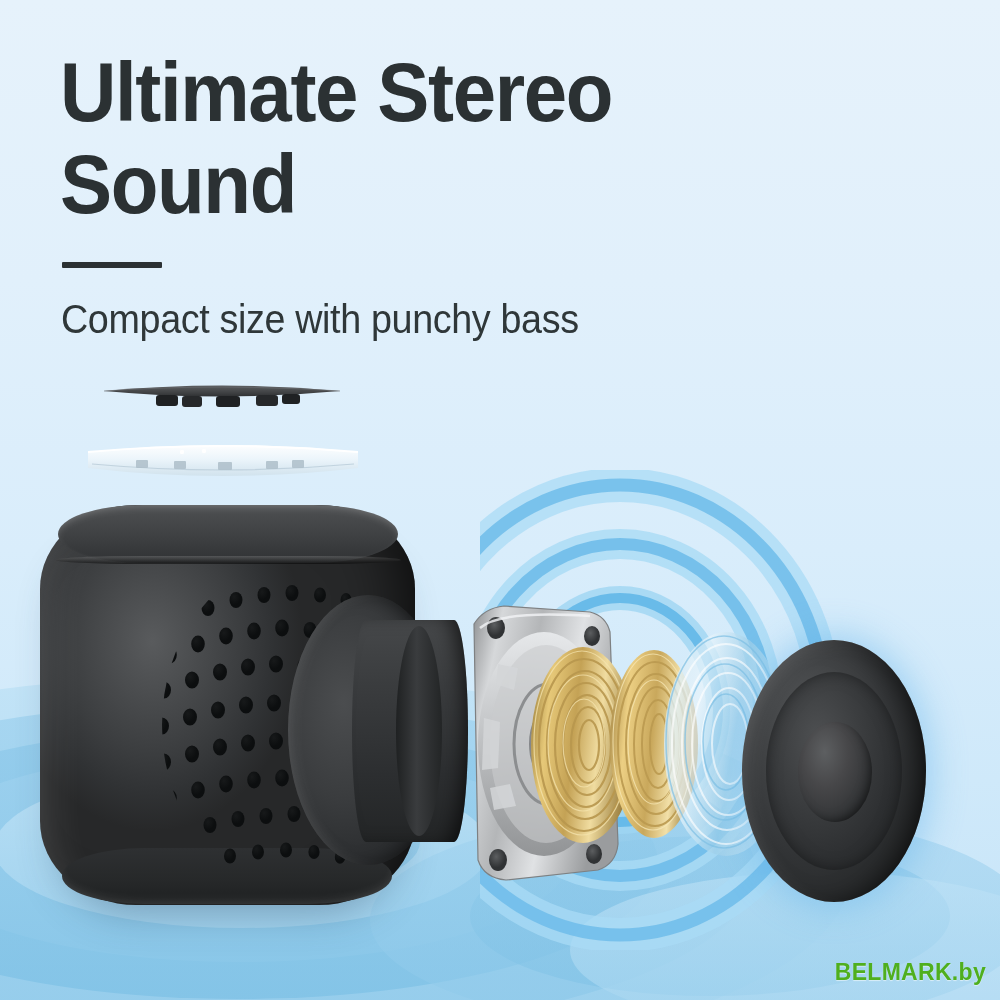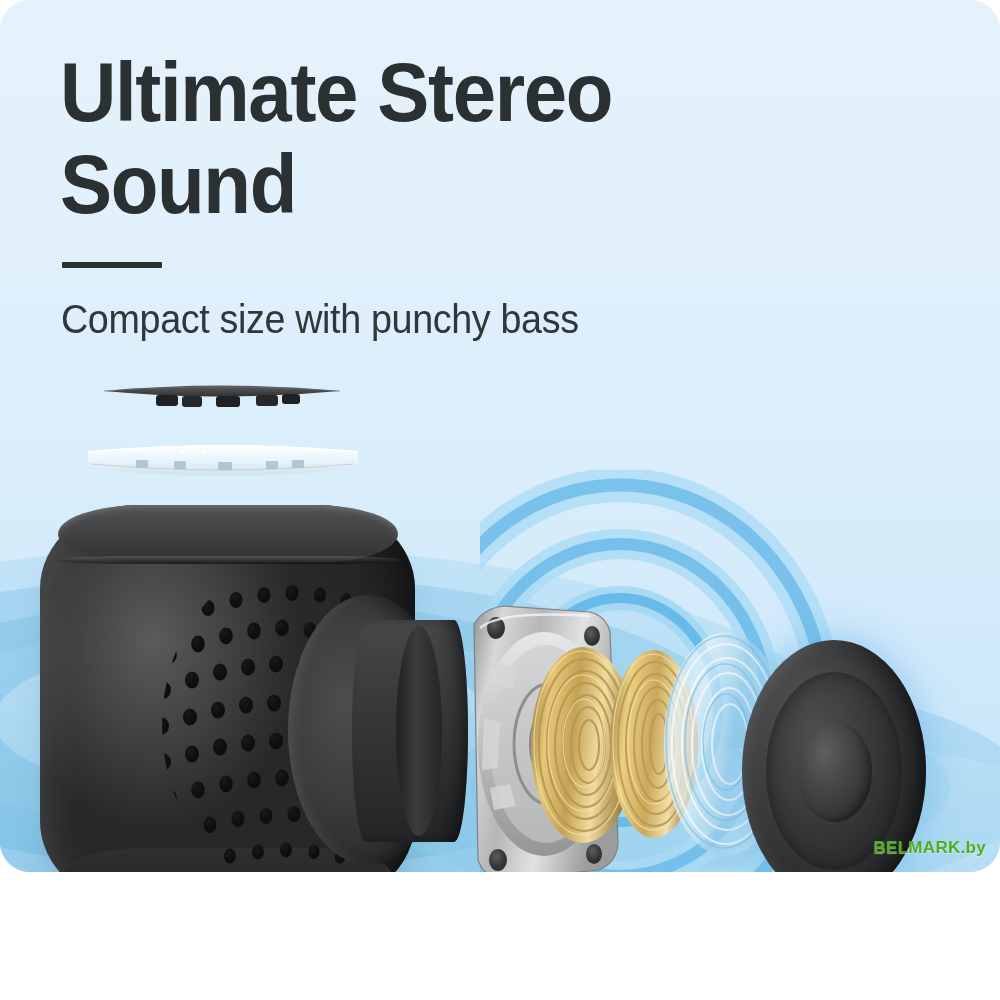--- a/index.html
+++ b/index.html
@@ -2,24 +2,23 @@
 <html><head>
 <meta charset="utf-8">
 <title>Ultimate Stereo Sound</title>
 <style>
   * { margin:0; padding:0; box-sizing:border-box; }
   html, body {
     width:1000px; height:1000px; overflow:hidden;
     font-family:"Liberation Sans", sans-serif;
   }
   #poster {
-    position:relative; width:1000px; height:872px;
+    position:relative; width:1000px; height:1000px;
     background:linear-gradient(180deg,#e6f2fb 0%,#e1f0fb 28%,#d9edfb 55%,#cfe9fa 78%,#c6e4f8 100%);
     overflow:hidden;
-    border-radius:30px;
   }
 
   
   .ripples { position:absolute; left:0; bottom:0; width:1000px; height:380px; }
 
   
   .waves { position:absolute; right:-40px; top:470px; width:560px; height:480px; }
 
   
   .headline {
@@ -125,21 +124,21 @@
   .cone-dome {
     position:absolute; left:798px; top:722px; width:74px; height:100px;
     border-radius:50%;
     background:radial-gradient(ellipse at 36% 30%, #5d5f61 0%, #474749 35%, #333537 70%, #242627 100%);
     box-shadow:inset -5px -4px 12px -5px rgba(0,0,0,.65);
   }
 
   
   .watermark {
     position:absolute; right:14px; bottom:14px;
-    font-size:17px; font-weight:700; letter-spacing:.3px;
+    font-size:23px; font-weight:700; letter-spacing:.3px;
     color:#4faf1e;
     text-shadow:0 1px 1px rgba(255,255,255,.55);
   }
 </style>
 </head>
 <body>
 
 <div id="poster">
 
   <svg class="ripples" viewBox="0 0 1000 380" preserveAspectRatio="none">

